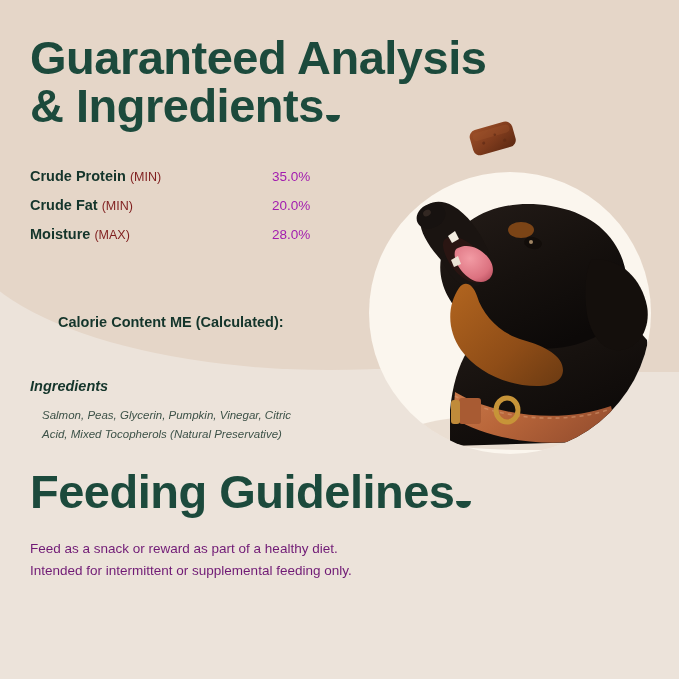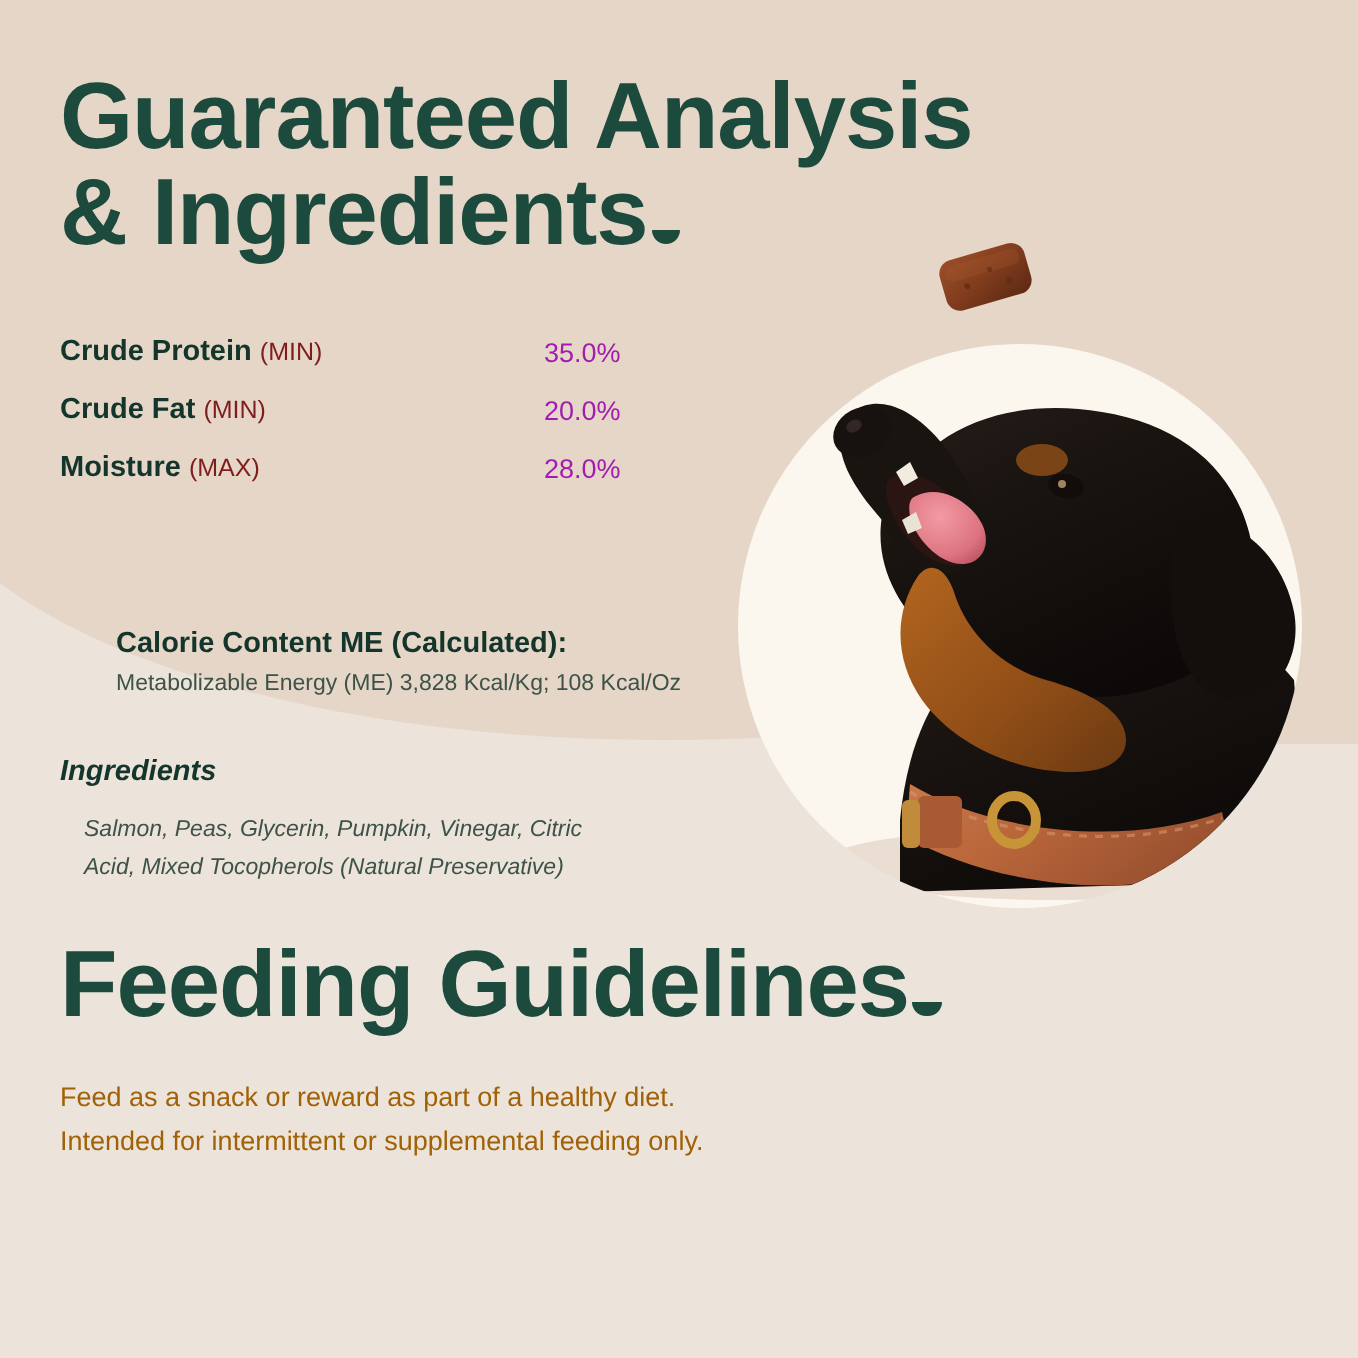--- a/index.html
+++ b/index.html
@@ -166,21 +166,21 @@
     margin: 12px;
   }
 
   
   #feeding-body {
     position: absolute;
     left: 30px;
     top: 538px;
     width: 440px;
     font-size: 13.5px;
-    color: #a16207;
+    color: #701a75;
     line-height: 1.62;
   }
   #feeding-body p { margin: 0; }
 </style>
 </head>
 <body>
 
 <div id="page">
 
   <div class="bg-top"></div>
@@ -295,21 +295,20 @@
     <div class="analysis-row">
       <div class="nutrient-name"><span>Moisture</span>
         <span class="nutrient-qualifier">(MAX)</span>
       </div>
       <div class="nutrient-value">28.0%</div>
     </div>
   </div>
 
   <div id="calorie-block">
     <p class="calorie-title">Calorie Content ME (Calculated):</p>
-    <p class="calorie-detail">Metabolizable Energy (ME) 3,828 Kcal/Kg; 108 Kcal/Oz</p>
   </div>
 
   <div id="ingredients-block">
     <p class="ingredients-title">Ingredients</p>
     <p class="ingredients-text">Salmon, Peas, Glycerin, Pumpkin, Vinegar, Citric Acid, Mixed Tocopherols (Natural Preservative)</p>
   </div>
 
   <div class="headline" id="headline-feeding"><span>Feeding Guidelines</span><span class="brand-dot"></span></div>
 
   <div id="feeding-body">

